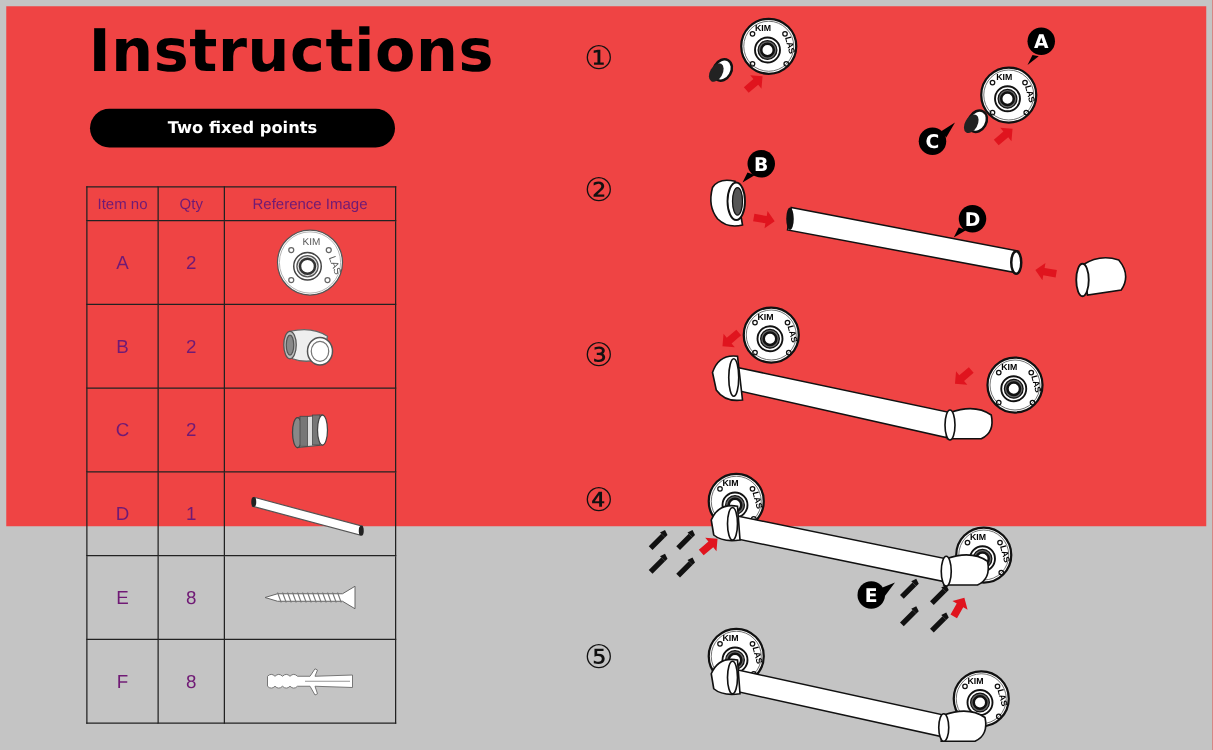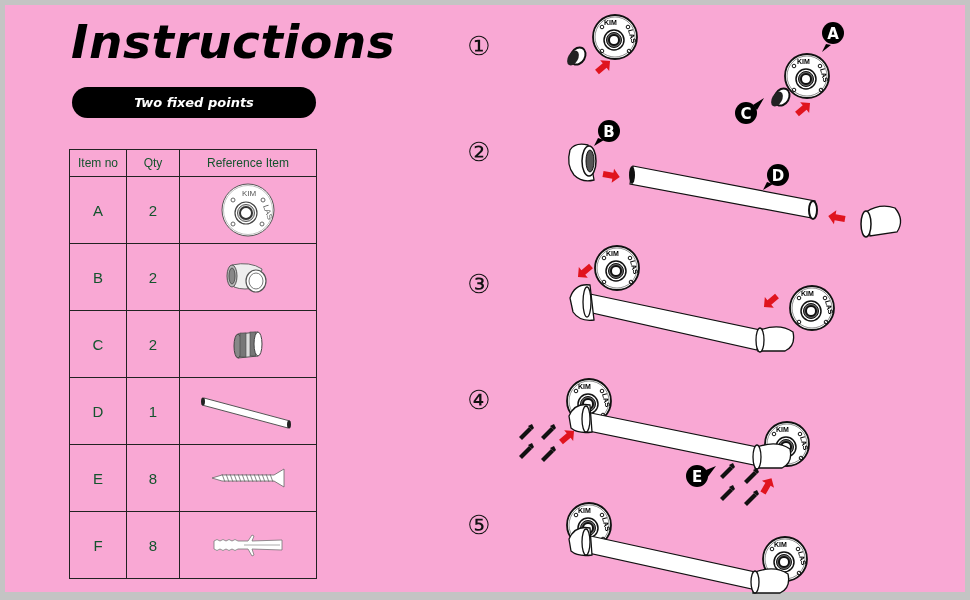--- a/index.html
+++ b/index.html
@@ -1,38 +1,37 @@
 <!DOCTYPE html>
 <html><head>
 <meta charset="utf-8">
 <style>
   html, body { margin: 0; padding: 0; }
   body {
     width: 970px; height: 600px; position: relative; overflow: hidden;
     background: #c4c4c4; font-family: "Liberation Sans", sans-serif;
   }
   #page {
-    position: absolute; left: 5px; top: 5px; width: 960px; height: 587px;
-    background: #f9a8d4;
-    font-style: italic;
+    position: absolute; left: 5px; top: 5px; width: 960px; height: 416px;
+    background: #ef4444;
   }
   #title {
     position: absolute; left: 66px; top: 12px; margin: 0;
     font-family: "DejaVu Sans", sans-serif; font-weight: bold;
     font-size: 47px; letter-spacing: 0.5px; color: #000; line-height: 50px;
   }
   #subtitle {
     position: absolute; left: 67px; top: 82px; width: 244px; height: 31px;
     background: #000; color: #fff; border-radius: 16px;
     font-family: "DejaVu Sans", sans-serif; font-weight: bold; font-size: 13px;
     line-height: 31px; text-align: center;
   }
   #parts-table {
     position: absolute; left: 69px; top: 149px; border-collapse: collapse;
-    font-family: "Liberation Sans", sans-serif; color: #14532d;
+    font-family: "Liberation Sans", sans-serif; color: #701a75;
   }
   #parts-table th, #parts-table td {
     border: 1.5px solid #222; text-align: center; padding: 0;
   }
   #parts-table th { height: 26px; font-weight: normal; font-size: 12px; }
   #parts-table td { height: 66px; font-size: 15px; }
   #parts-table .c1 { width: 56px; }
   #parts-table .c2 { width: 52px; }
   #parts-table .c3 { width: 136px; }
   .ref-svg { display: block; margin: 0 auto; }
@@ -50,21 +49,21 @@
 <div id="page">
   <h1 id="title">Instructions</h1>
   <div id="subtitle">Two fixed points</div>
 </div>
 
 <table id="parts-table">
   <thead>
     <tr>
       <th class="c1">Item no</th>
       <th class="c2">Qty</th>
-      <th class="c3">Reference Item</th>
+      <th class="c3">Reference Image</th>
     </tr>
   </thead>
   <tbody>
     <tr>
       <td>A</td>
       <td>2</td>
       <td>
         <svg class="ref-svg" width="70" height="60" viewBox="0 0 70 60">
           <circle cx="35" cy="30" r="26" fill="#fff" stroke="#555" stroke-width="1"></circle>
           <circle cx="35" cy="30" r="24.5" fill="none" stroke="#999" stroke-width="0.6"></circle>

